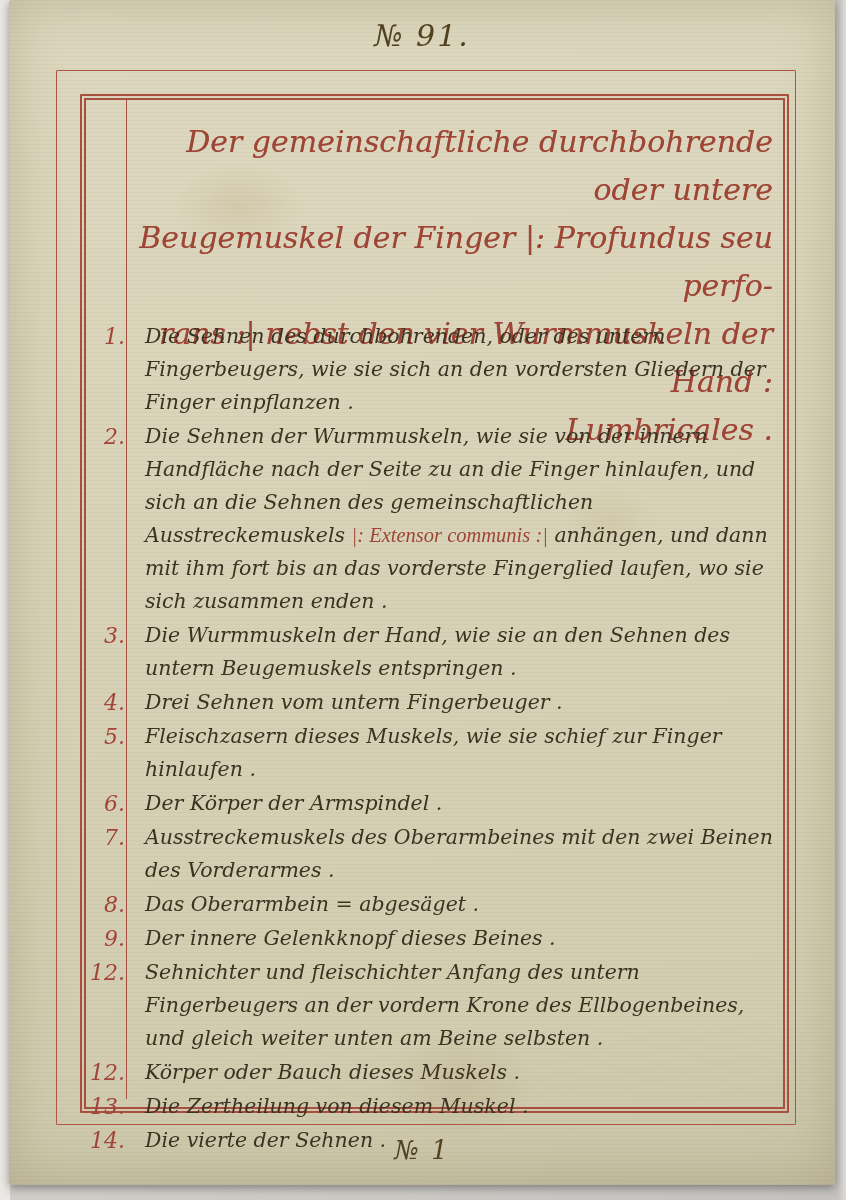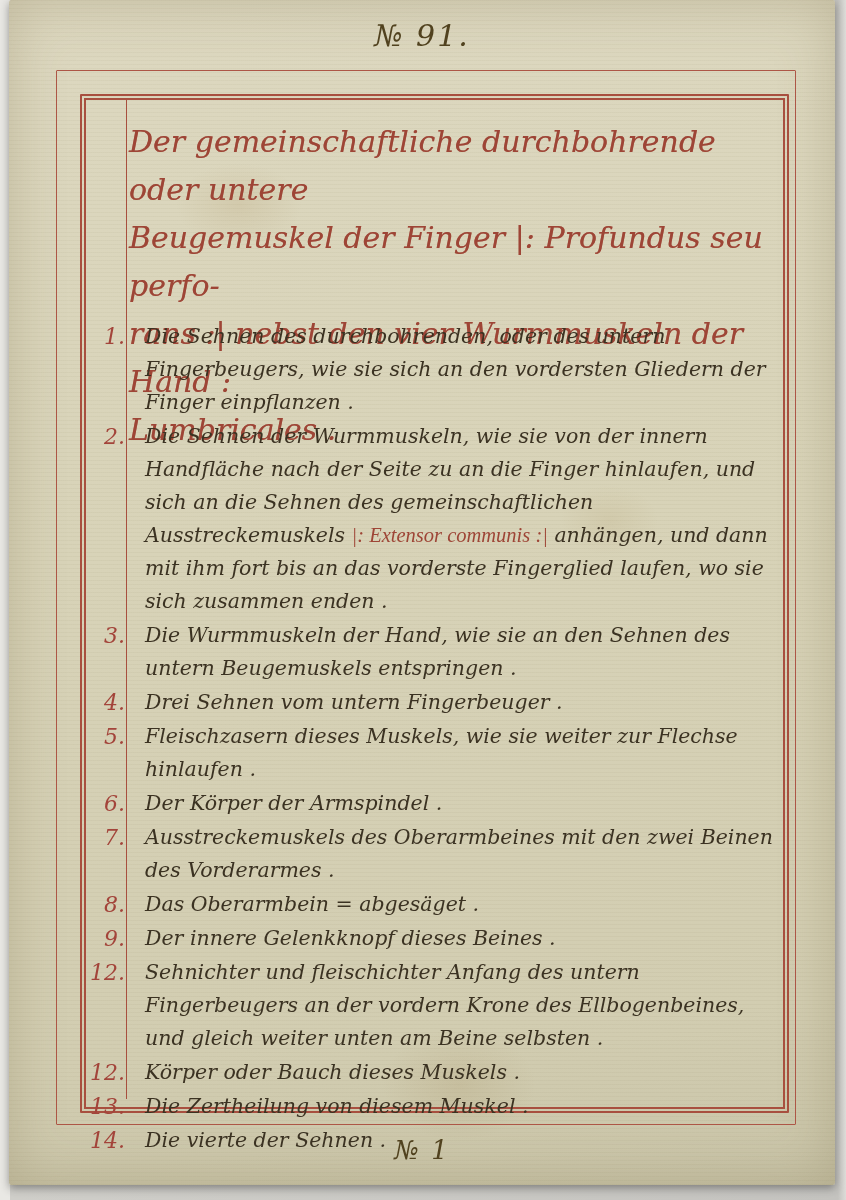--- a/index.html
+++ b/index.html
@@ -37,21 +37,21 @@
   }
   .header-no{
     position:absolute;left:0;right:0;top:18px;text-align:center;
     font-style:italic;font-size:30px;color:#51421f;letter-spacing:2px;
   }
   .footer-no{
     position:absolute;left:0;right:0;top:1135px;text-align:center;
     font-style:italic;font-size:26px;color:#51421f;letter-spacing:2px;
   }
   .title{
-    position:absolute;left:120px;top:118px;width:644px;text-align:left;
+    position:absolute;left:120px;top:118px;width:644px;text-align:right;
     font-style:italic;font-size:30px;line-height:48px;color:#9e4536;
     text-shadow:0 0 .4px rgba(158,69,54,.6);
   }
   .items{
     position:absolute;left:76px;top:320px;width:692px;
     font-style:italic;font-size:20.5px;line-height:33px;color:#3b3222;
   }
   .item{display:flex;align-items:flex-start;margin-bottom:1px;}
   .num{
     flex:0 0 40px;text-align:right;color:#a3443a;padding-right:6px;
@@ -96,21 +96,21 @@
         <span class="txt">Die Wurmmuskeln der Hand, wie sie an den Sehnen des untern Beugemuskels entspringen .</span>
       </div>
 
       <div class="item">
         <span class="num">4.</span>
         <span class="txt">Drei Sehnen vom untern Fingerbeuger .</span>
       </div>
 
       <div class="item">
         <span class="num">5.</span>
-        <span class="txt">Fleischzasern dieses Muskels, wie sie weiter zur Flechse hinlaufen .</span>
+        <span class="txt">Fleischzasern dieses Muskels, wie sie schief zur Finger hinlaufen .</span>
       </div>
 
       <div class="item">
         <span class="num">6.</span>
         <span class="txt">Der Körper der Armspindel .</span>
       </div>
 
       <div class="item">
         <span class="num">7.</span>
         <span class="txt">Ausstreckemuskels des Oberarmbeines mit den zwei Beinen des Vorderarmes .</span>

